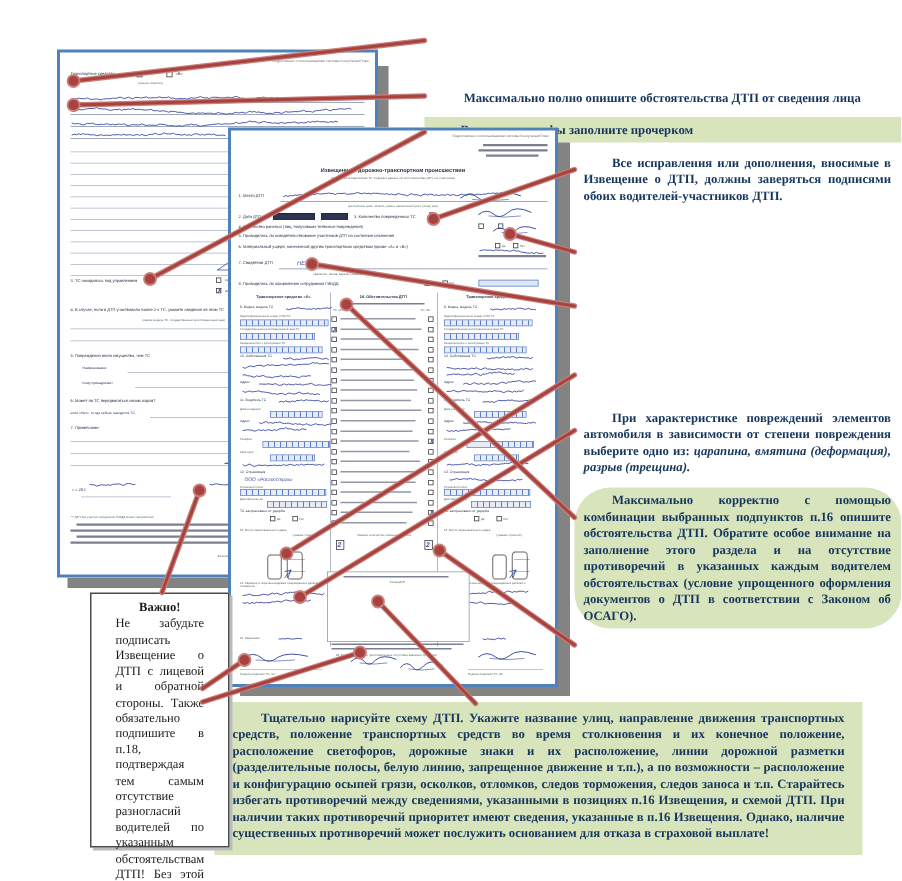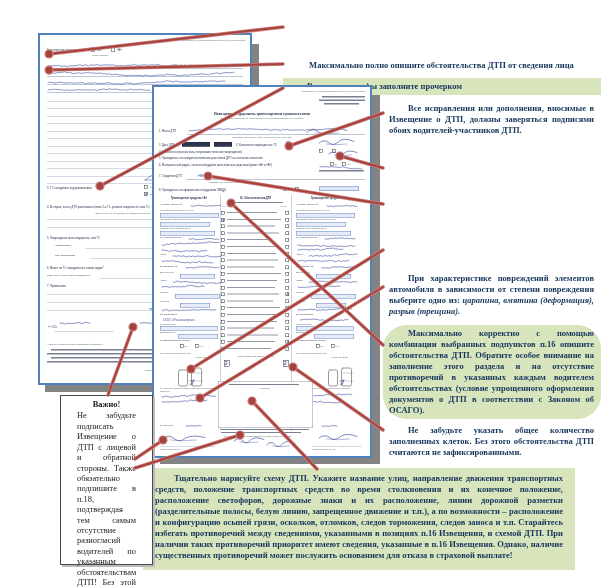--- a/index.html
+++ b/index.html
@@ -430,23 +430,20 @@
     </div>
   <div id="c4" class="callout">
       <p><span>Все исправления или дополнения, вносимые в Извещение о ДТП, должны заверяться подписями обоих водителей-участников ДТП.</span></p>
     </div>
   <div id="c8" class="callout">
       <p><span>При характеристике повреждений элементов автомобиля в зависимости от степени повреждения выберите одно из: </span><i>царапина, вмятина (деформация), разрыв (трещина).</i></p>
     </div>
   <div id="c9" class="callout green">
       <p><span>Максимально корректно с помощью комбинации выбранных подпунктов п.16 опишите обстоятельства ДТП. Обратите особое внимание на заполнение этого раздела и на отсутствие противоречий в указанных каждым водителем обстоятельствах (условие упрощенного оформления документов о ДТП в соответствии с Законом об ОСАГО).</span></p>
     </div>
-  <div id="c10" class="callout">
-      <p><span>Не забудьте указать общее количество заполненных клеток. Без этого обстоятельства ДТП считаются не зафиксированными.</span></p>
-    </div>
   <div id="c11" class="callout green">
       <p><span>Тщательно нарисуйте схему ДТП. Укажите название улиц, направление движения транспортных средств, положение транспортных средств во время столкновения и их конечное положение, расположение светофоров, дорожные знаки и их расположение, линии дорожной разметки (разделительные полосы, белую линию, запрещенное движение и т.п.), а по возможности – расположение и конфигурацию осыпей грязи, осколков, отломков, следов торможения, следов заноса и т.п. Старайтесь избегать противоречий между сведениями, указанными в позициях п.16 Извещения, и схемой ДТП. При наличии таких противоречий приоритет имеют сведения, указанные в п.16 Извещения. Однако, наличие существенных противоречий может послужить основанием для отказа в страховой выплате!</span></p>
     </div>
 
   <div id="vazhno">
     <div class="vz-title">Важно!</div>
     <div class="vz-body">Не забудьте подписать Извещение о ДТП с лицевой и обратной стороны. Также обязательно подпишите в п.18, подтверждая тем самым отсутствие разногласий водителей по указанным обстоятельствам ДТП! Без этой подписи (при наличие незаполненной графы) возможен отказ в страховой выплате.</div>
   </div>
 
   <svg id="overlay" width="601" height="587" viewBox="0 0 601 587">

